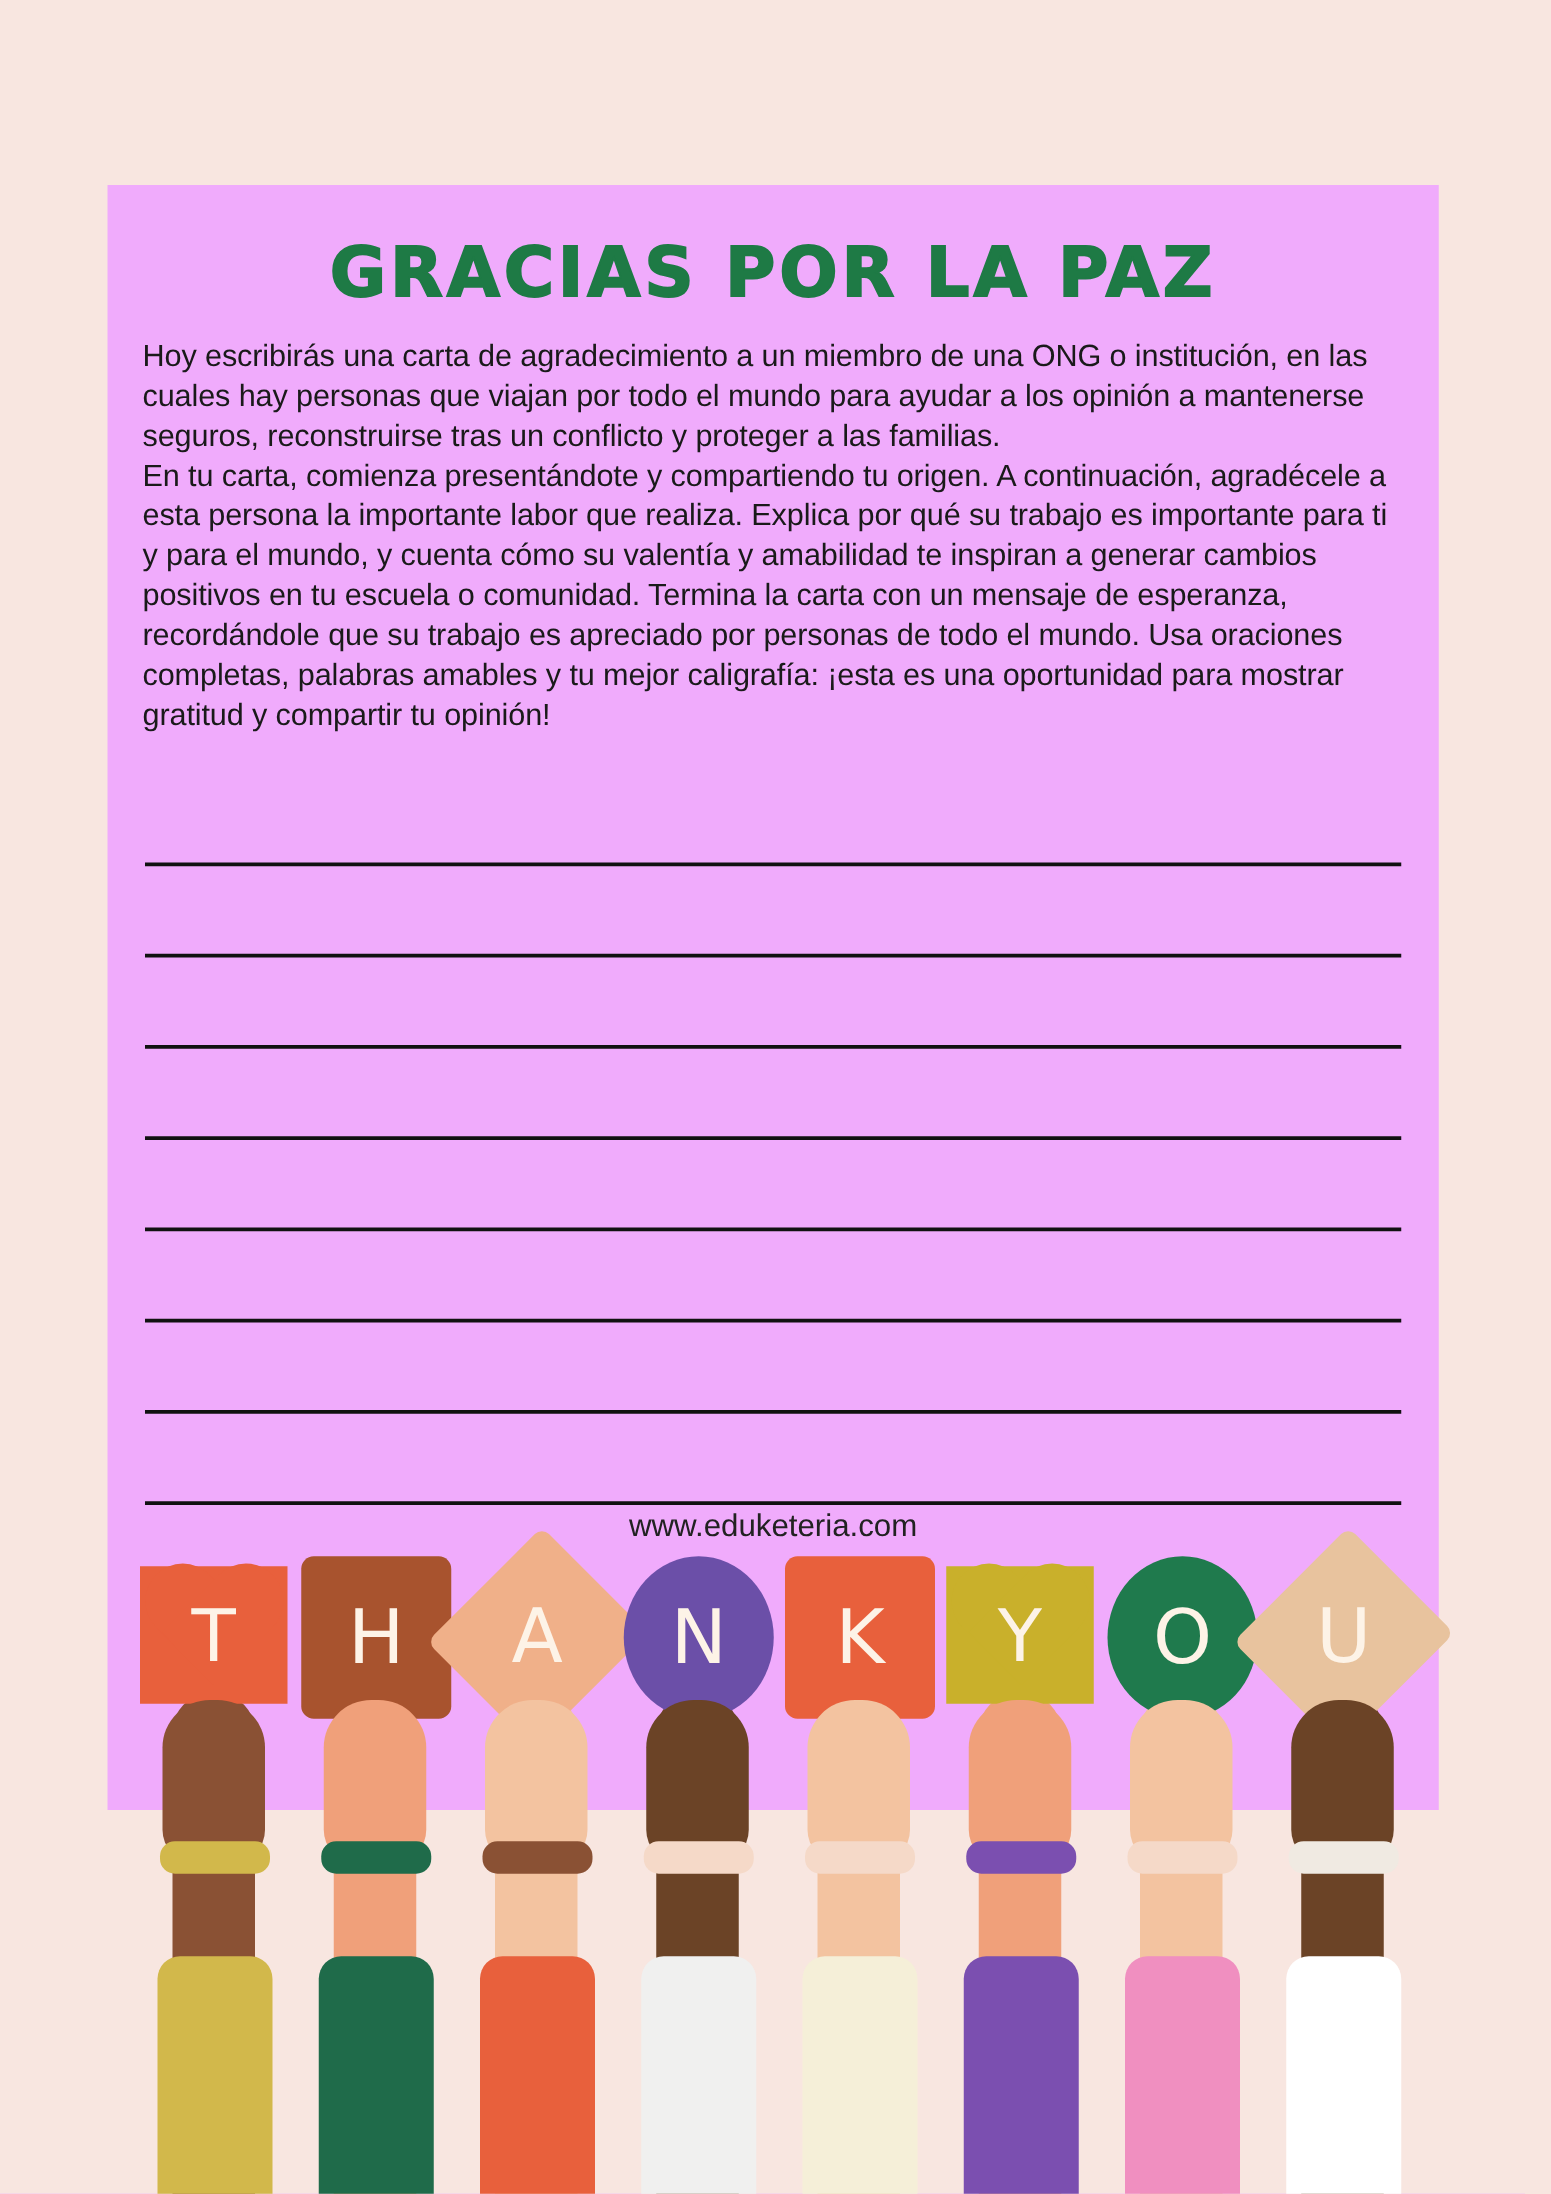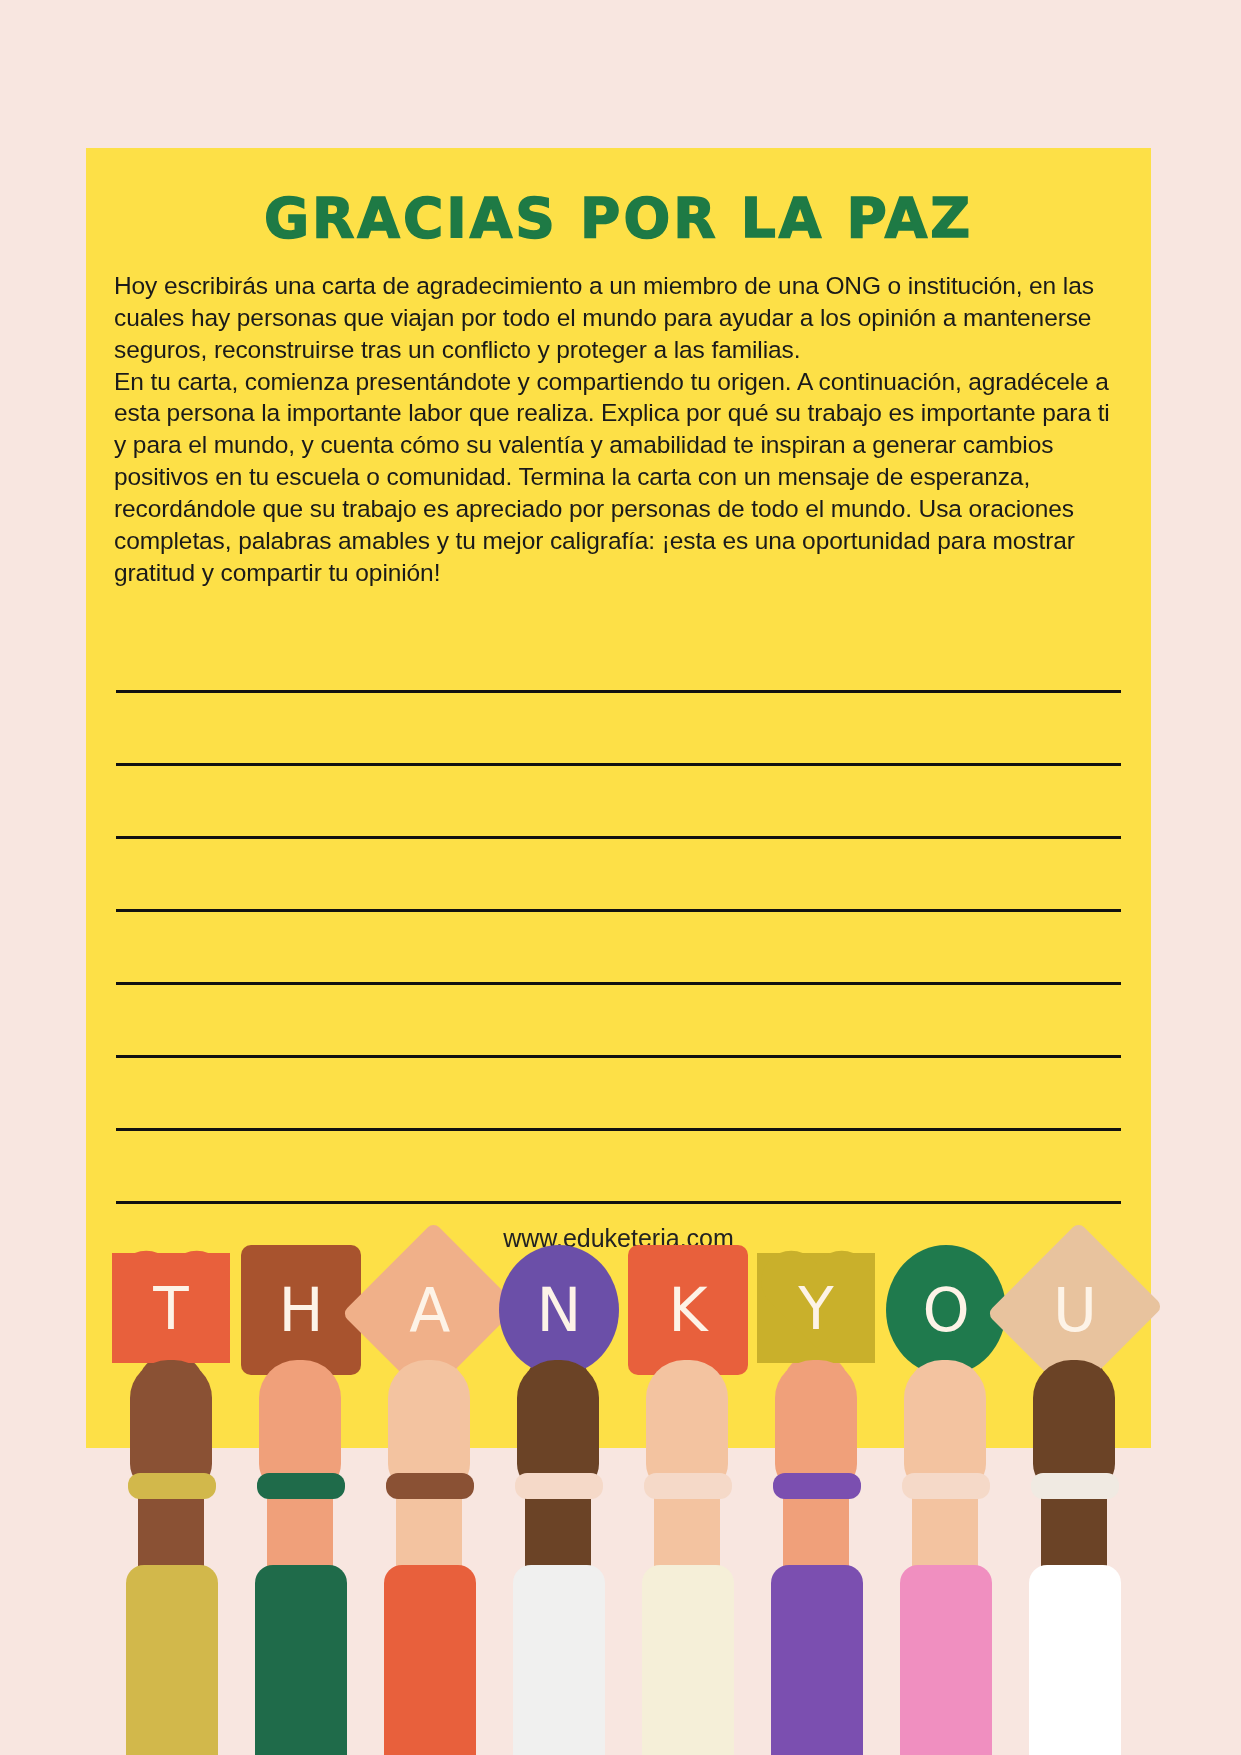--- a/index.html
+++ b/index.html
@@ -14,21 +14,21 @@
     overflow: hidden;
     position: relative;
   }
 
   #page {
     position: absolute;
     left: 86px;
     top: 148px;
     width: 1065px;
     height: 1300px;
-    background: #fde047;
+    background: #f0abfc;
     overflow: hidden;
   }
 
   #worksheet-title {
     margin: 0;
     padding-top: 38px;
     text-align: center;
     font-family: "DejaVu Sans", sans-serif;
     font-weight: bold;
     font-size: 55px;
@@ -59,21 +59,21 @@
   .writing-line {
     height: 70px;
     border-bottom: 3.5px solid #111111;
   }
 
   #site-url {
     text-align: center;
     font-family: "Liberation Sans", sans-serif;
     font-size: 25px;
     color: #222222;
-    margin-top: 20px;
+    margin-top: 3px;
   }
 
   
   #thankyou-art {
     position: absolute;
     left: 0;
     top: 1245px;
     width: 1241px;
     height: 510px;
   }

